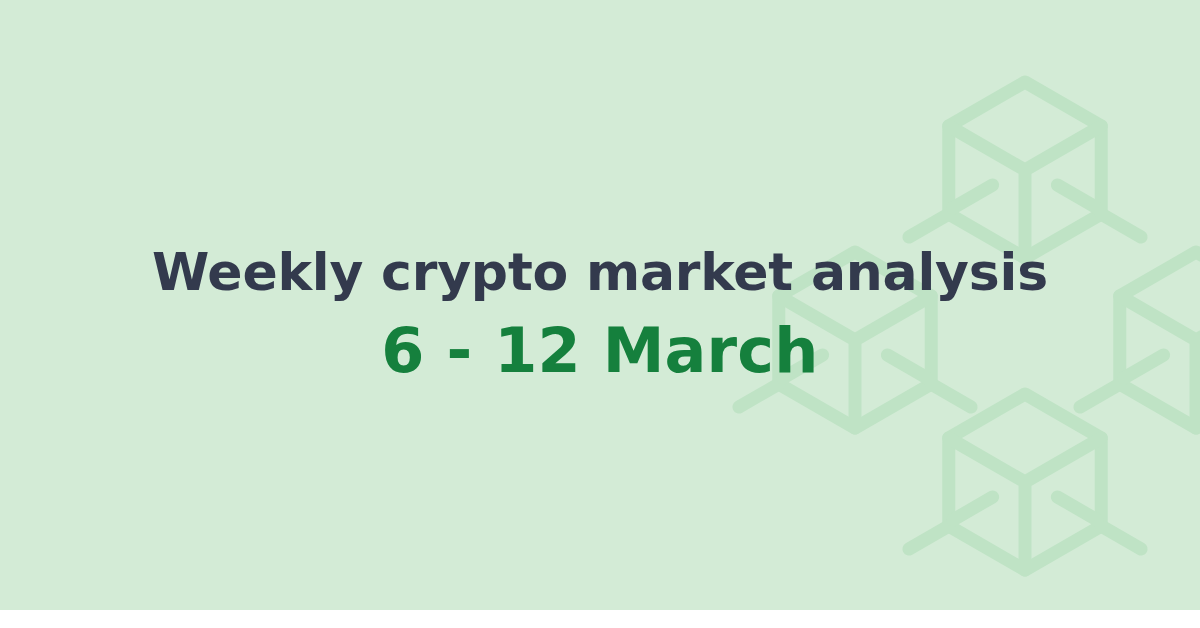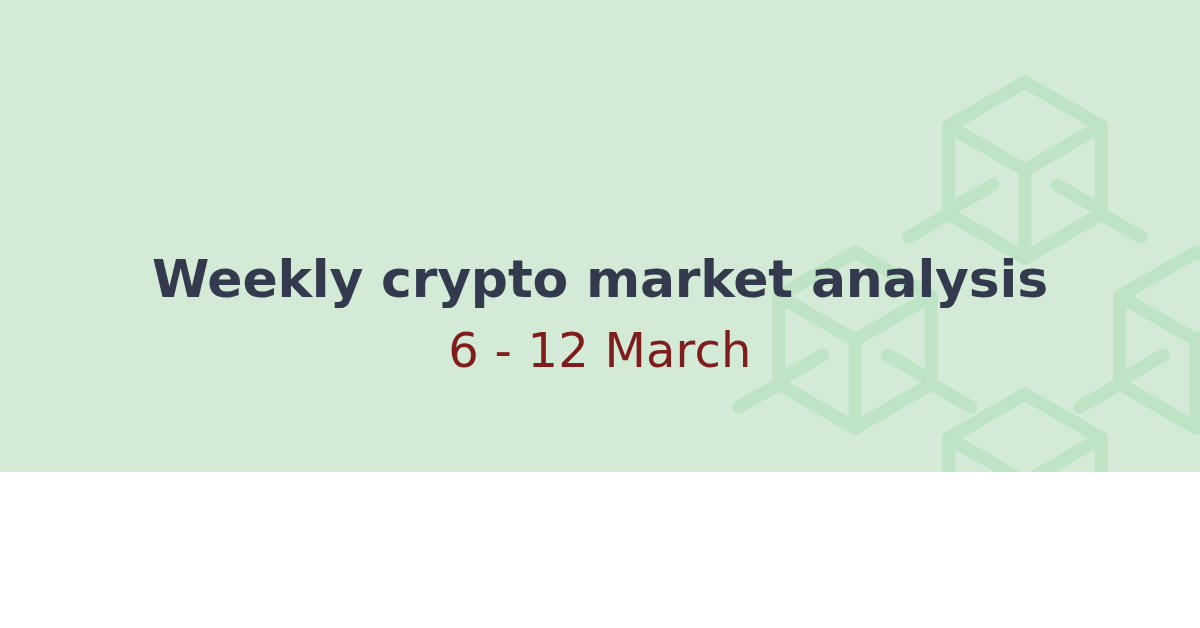--- a/index.html
+++ b/index.html
@@ -10,21 +10,21 @@
   body {
     width: 1200px;
     height: 628px;
     overflow: hidden;
     font-family: "DejaVu Sans", "Liberation Sans", sans-serif;
   }
 
   #banner {
     position: relative;
     width: 1200px;
-    height: 472px;
+    height: 610px;
     background: #d3ebd6;
     overflow: hidden;
   }
 
   
   #watermark {
     position: absolute;
     inset: 0;
     width: 1200px;
     height: 628px;
@@ -50,23 +50,23 @@
     color: #333a4d;
     font-size: 52px;
     font-weight: bold;
     letter-spacing: -0.2px;
     line-height: 1.06;
     white-space: nowrap;
   }
 
   #subheadline {
     margin: 18px 0 0 0;
-    color: #7f1d1d;
-    font-size: 48px;
-    font-weight: normal;
+    color: #15803d;
+    font-size: 62px;
+    font-weight: bold;
     letter-spacing: 0.2px;
     line-height: 1.06;
     white-space: nowrap;
   }
 </style>
 </head>
 <body>
 
 <div id="banner">
 

